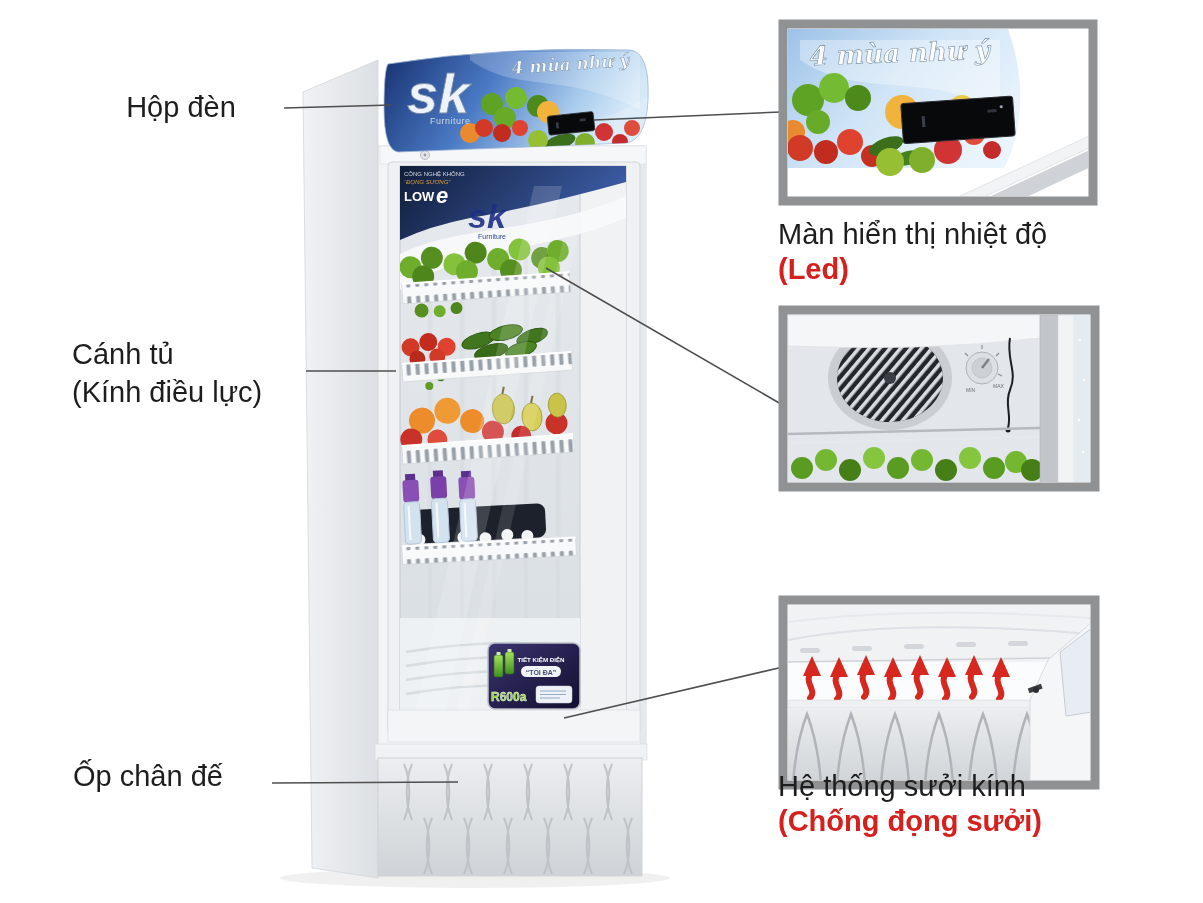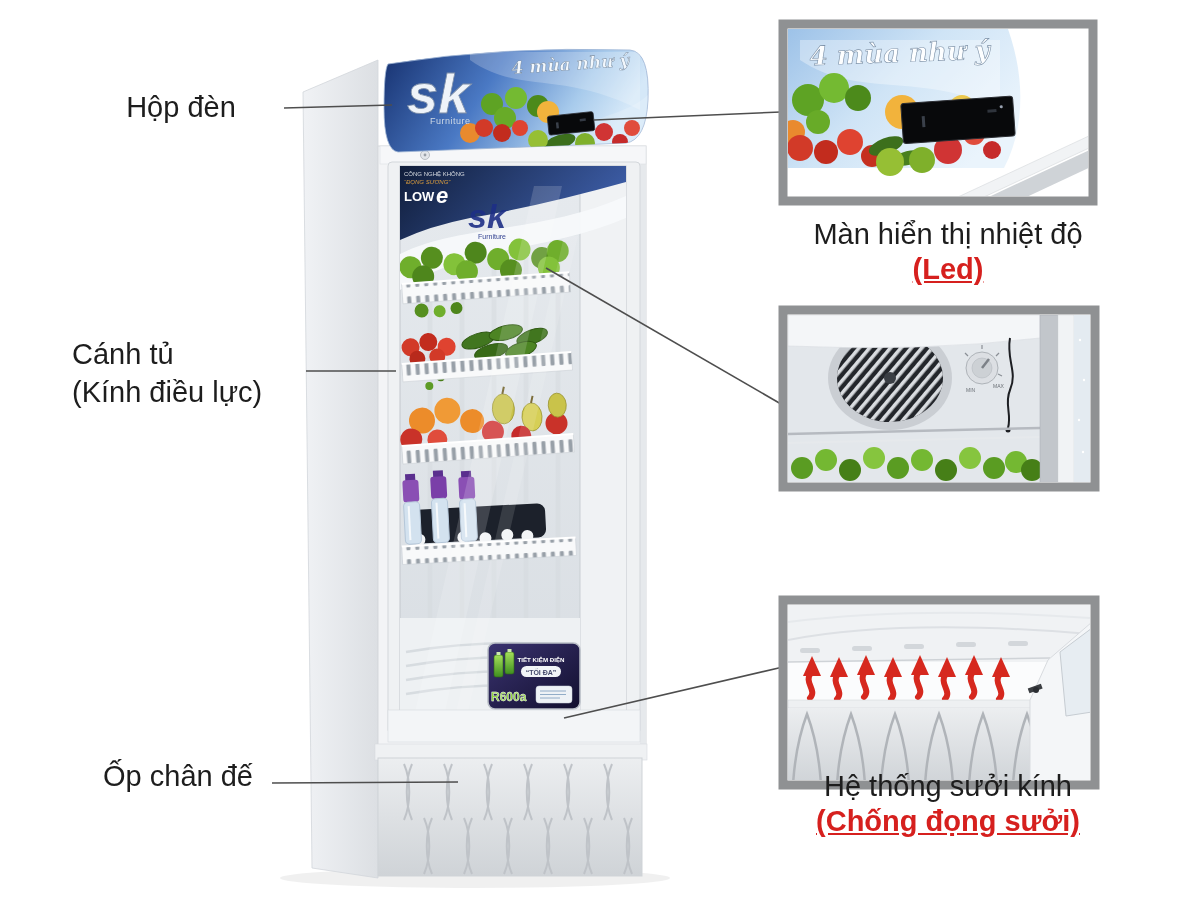--- a/index.html
+++ b/index.html
@@ -2,24 +2,24 @@
 <html><head>
 <meta charset="utf-8">
 <style>
   html,body{margin:0;padding:0;background:#fff;}
   body{font-family:"Liberation Sans",sans-serif;}
   .canvas{position:relative;width:1203px;height:903px;background:#ffffff;overflow:hidden;}
   svg{position:absolute;left:0;top:0;}
   .lbl{position:absolute;color:#1d1d1d;font-size:29px;line-height:38px;}
   .lbl1{left:90px;top:88px;width:182px;text-align:center;}
   .lbl2{left:72px;top:335px;width:235px;text-align:left;}
-  .lbl3{left:73px;top:757px;width:210px;text-align:center;}
-  .cap{position:absolute;left:778px;width:340px;text-align:center;color:#1d1d1d;
+  .lbl3{left:73px;top:757px;width:210px;}
+  .cap{position:absolute;left:778px;width:340px;text-align:left;color:#1d1d1d;
        font-size:29px;line-height:35px;}
-  .cap .hl{color:#d6201e;font-weight:bold;text-decoration:underline;}
+  .cap .hl{color:#d6201e;font-weight:bold;}
   .cap1{top:217px;} .cap2{top:503px;} .cap3{top:769px;}
 </style>
 </head>
 <body>
 
 <div class="canvas">
 
 <svg width="1203" height="903" viewBox="0 0 1203 903">
   <defs>
     <linearGradient id="hdr" x1="0" y1="0" x2="1" y2="0.25">

